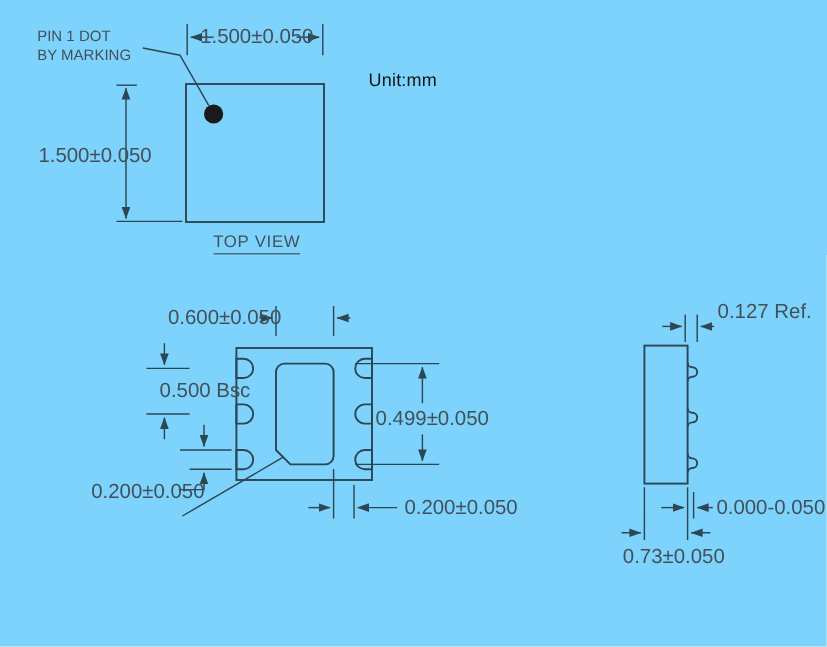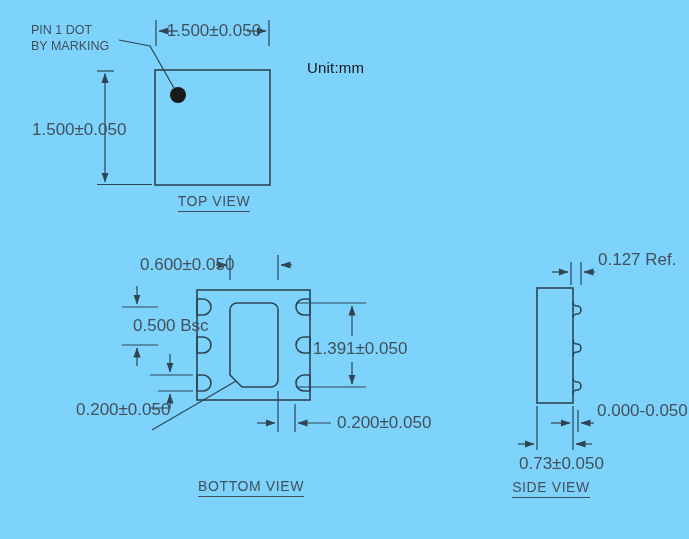--- a/index.html
+++ b/index.html
@@ -169,32 +169,26 @@
   <div class="vtitle" style="left:155px; top:193px; width:118px;">
     <span>TOP VIEW</span>
   </div>
 
   <div class="lbl rgt" style="left:140px; top:258px; width:74px;">0.600±0.050</div>
 
   <div class="lbl" style="left:106px; top:319px;margin-left:27px;">0.500 Bsc</div>
 
   <div class="lbl" style="left:76px; top:403px;">0.200±0.050</div>
 
-  <div class="lbl ctr" style="left:313px; top:342px; width:76px;">1.391±0.050</div>
+  <div class="lbl ctr" style="left:313px; top:342px; width:76px;">0.499±0.050</div>
 
   <div class="lbl" style="left:337px; top:416px;">0.200±0.050</div>
 
 
-  <div class="vtitle" style="left:181px; top:478px; width:140px;">
-    <span>BOTTOM VIEW</span>
-  </div>
 
   <div class="lbl" style="left:598px; top:253px;">0.127 Ref.</div>
 
-  <div class="lbl" style="left:597px; top:404px;">0.000-0.050</div>
+  <div class="lbl" style="left:597px; top:416px;">0.000-0.050</div>
 
   <div class="lbl ctr" style="left:519px; top:457px; width:72px;">0.73±0.050</div>
 
-  <div class="vtitle" style="left:491px; top:479px; width:120px;">
-    <span>SIDE VIEW</span>
-  </div>
 
 </div>
 
 </body></html>

